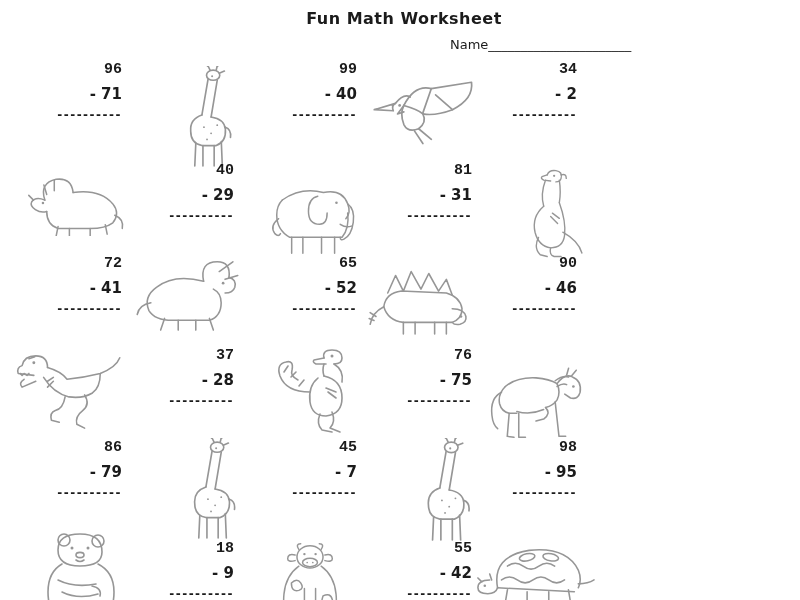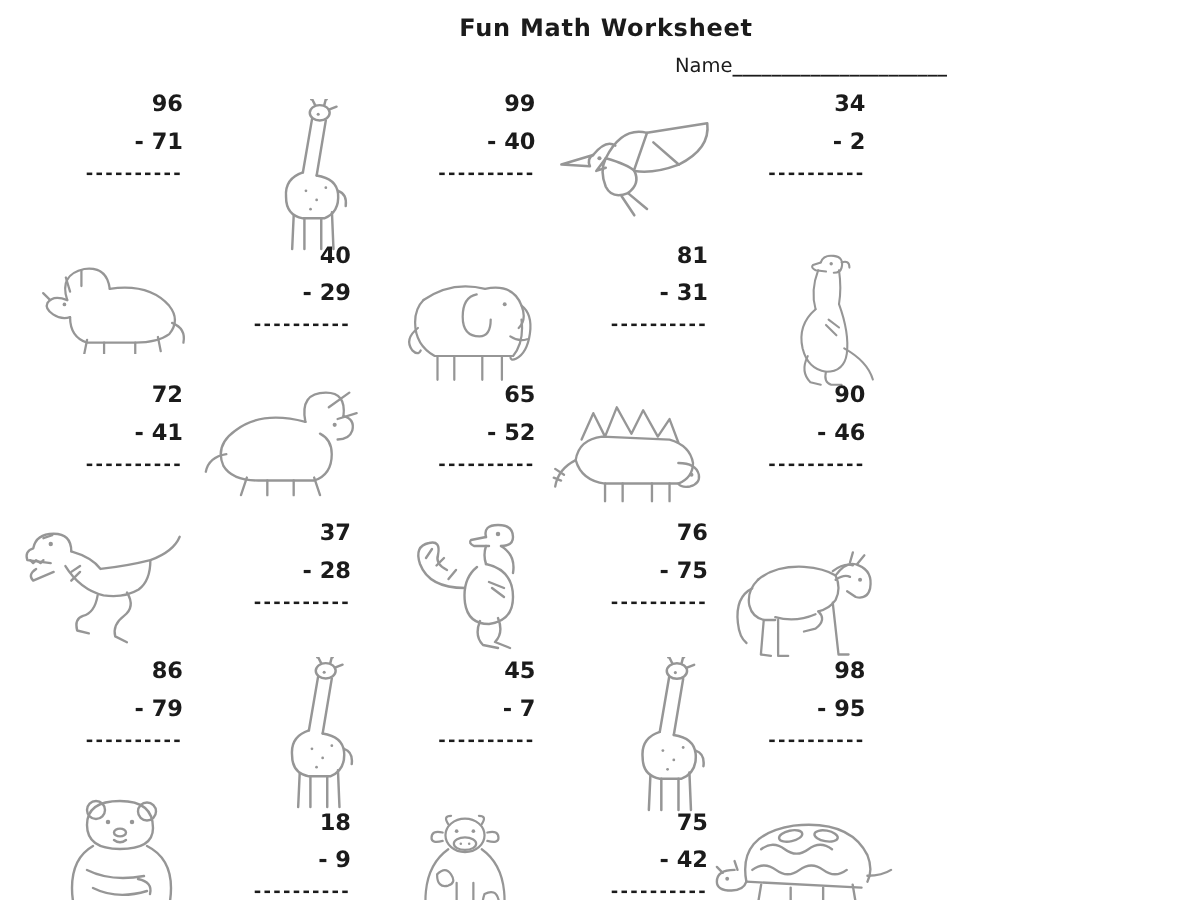--- a/index.html
+++ b/index.html
@@ -8,25 +8,25 @@
     font-family:"DejaVu Sans","Liberation Sans",sans-serif;
     color:#1b1b1b;overflow:hidden;
   }
   .sheet{position:absolute;top:0;left:0;width:800px;height:600px;overflow:hidden;background:#ffffff;}
 
   .title{
     position:absolute;top:9px;left:4px;width:800px;text-align:center;
     font-size:16px;font-weight:600;letter-spacing:.5px;
   }
   .name-row{position:absolute;top:37px;left:450px;font-size:13px;font-weight:500;white-space:nowrap;}
-  .name-line{letter-spacing:0;font-weight:700;margin-top:21px;}
+  .name-line{letter-spacing:0;font-weight:400;margin-top:21px;}
 
   
   .problem{position:absolute;width:120px;text-align:right;font-size:15px;font-weight:700;line-height:1;}
-  .minuend{display:block;}
+  .minuend{display:block;font-family:Liberation Mono, monospace;}
   .subtrahend{display:block;margin-top:10px;}
   .answer-line{display:block;margin-top:7px;font-size:12px;font-weight:700;letter-spacing:1.5px;white-space:nowrap;}
 
   
   .prow-1{top:62px}.prow-2{top:163px}.prow-3{top:256px}.prow-4{top:348px}.prow-5{top:440px}.prow-6{top:541px}
   .pcol-1{left:2px}.pcol-2{left:114px}.pcol-3{left:237px}.pcol-4{left:352px}.pcol-5{left:457px}
 
   
   .art{position:absolute;}
   .art svg{width:100%;height:100%;display:block;}
@@ -361,21 +361,21 @@
             <circle cx="53" cy="22" r="0.9" fill="#969696" stroke="none"></circle>
             <path d="M38 26 Q24 36 22 56 Q20 76 30 84 M62 26 Q76 36 78 56 Q80 76 70 84"></path>
             <path d="M44 50 L44 82 M56 50 L56 82 M42 82 h6 M54 82 h6"></path>
             <path d="M30 44 q6 -6 10 0 q4 6 -2 8 q-8 2 -8 -8 Z M64 58 q8 -4 10 4 q2 8 -6 8 q-8 0 -4 -12 Z"></path>
             <path d="M24 70 q-8 4 -4 12"></path>
           </g>
         </svg>
       </div>
 
   <div class="problem prow-6 pcol-4">
-    <span class="minuend">75</span>
+    <span class="minuend">55</span>
     <span class="subtrahend">- 42</span>
     <span class="answer-line">----------</span>
   </div>
 
   <div class="art pos-r6c5">
         <svg viewBox="0 0 126 78" preserveAspectRatio="xMidYMid meet">
           <g fill="none" stroke="#969696" stroke-width="1.6" stroke-linecap="round" stroke-linejoin="round">
             <path d="M18 44 Q6 44 6 52 Q6 58 16 58 Q24 58 26 52"></path>
             <path d="M10 46 l-4 -4 M20 44 l-2 -6"></path>
             <circle cx="13" cy="50" r="1.3" fill="#969696" stroke="none"></circle>

